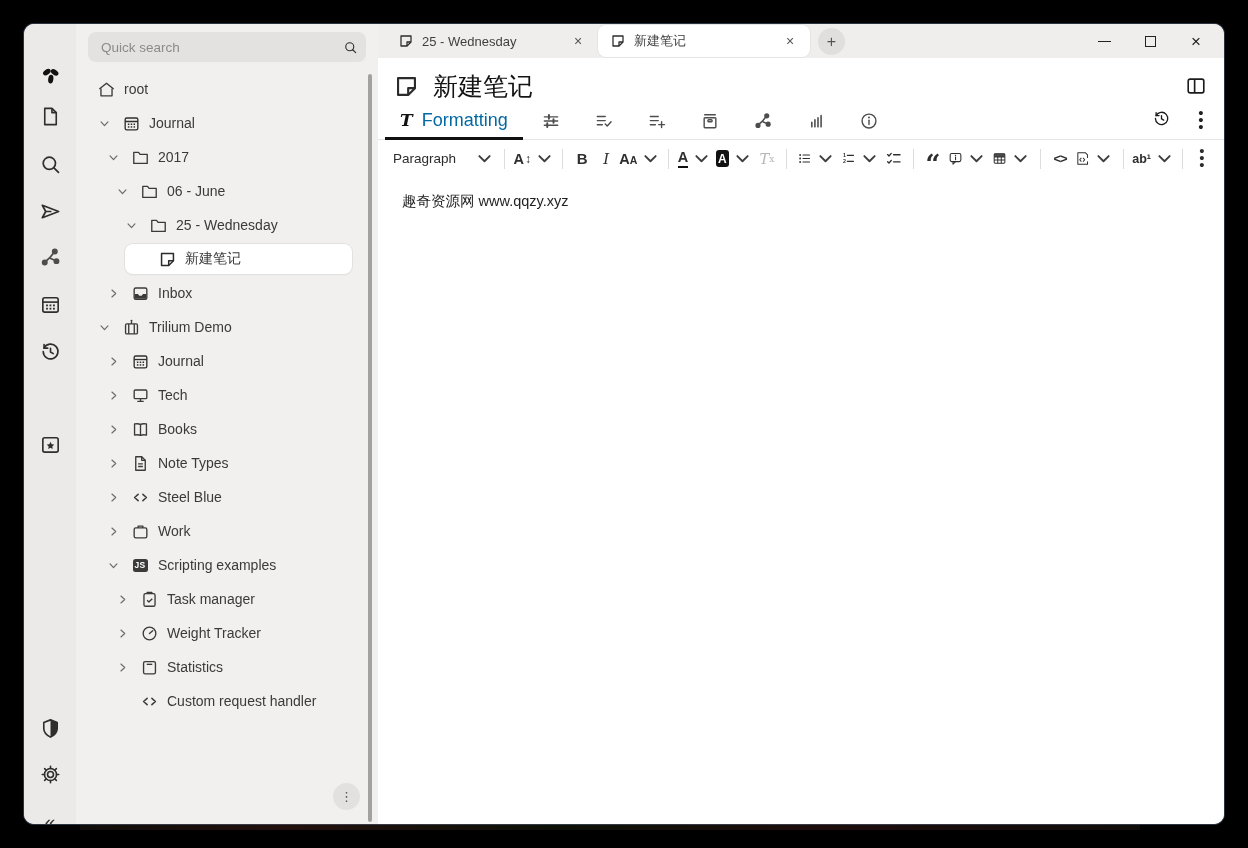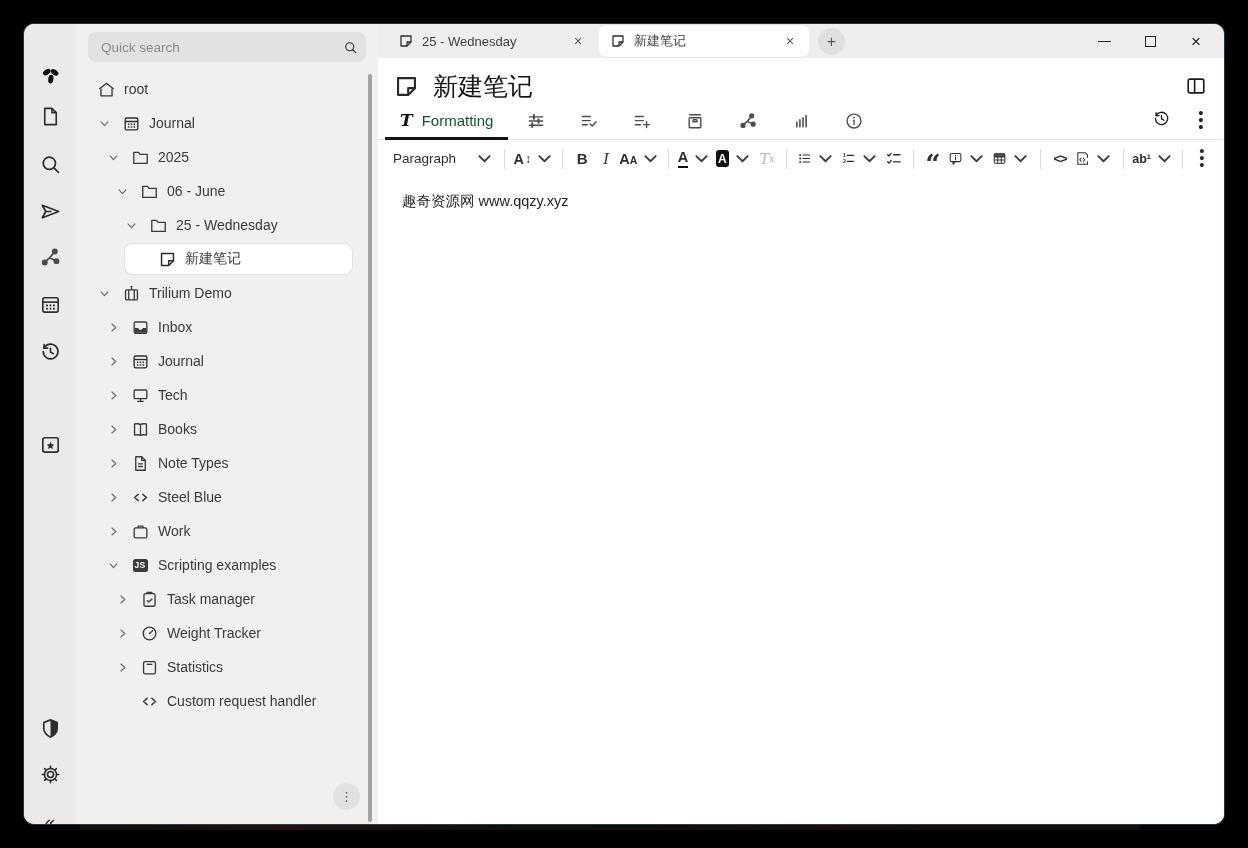--- a/index.html
+++ b/index.html
@@ -74,21 +74,21 @@
   .note-title { font-size:25px; color:#141414; font-weight:500; flex:1; }
   .split-btn { width:28px; height:28px; display:flex; align-items:center; justify-content:center;
     cursor:pointer; }
 
   .ribbon { height:38px; display:flex; align-items:flex-end; padding-left:7px;
     border-bottom:1px solid #e7e6e4; flex:none; }
   .ribbon-tab { height:37px; display:flex; align-items:center; gap:9px; padding:0 15px;
     border-bottom:3px solid #111; cursor:pointer; margin-bottom:-1px; }
   .ribbon-tab .ticonT { font-family:"DejaVu Serif","Liberation Serif",serif;
     font-style:italic; font-weight:bold; font-size:17px; color:#111; }
-  .ribbon-tab .rlabel { font-size:15px; color:#14532d; }
+  .ribbon-tab .rlabel { font-size:18px; color:#0369a1; }
   .ribbon-icons { display:flex; align-items:center; margin-left:14px; gap:25px; height:37px; }
   .ribbon-icons .rbtn { width:28px; height:28px; display:flex; align-items:center;
     justify-content:center; cursor:pointer; }
   .rbtn svg { width:20px; height:20px; }
   .ribbon-right { margin-left:auto; display:flex; align-items:center; gap:22px;
     padding-right:15px; height:37px; }
   .ribbon-right .rbtn svg { width:19px; height:19px; }
   .kebab { color:#222; font-size:15px; letter-spacing:0; line-height:.45; text-align:center;
     cursor:pointer; width:16px; }
 
@@ -472,21 +472,21 @@
           <span class="texp">
             <svg>
               <use href="#i-chevron-down"></use>
             </svg>
           </span>
           <span class="ticon">
             <svg>
               <use href="#i-folder"></use>
             </svg>
           </span>
-          <span class="tlabel">2025</span>
+          <span class="tlabel">2017</span>
         </div>
         <div class="trow" style="padding-left: 39px;">
           <span class="texp">
             <svg>
               <use href="#i-chevron-down"></use>
             </svg>
           </span>
           <span class="ticon">
             <svg>
               <use href="#i-folder"></use>
@@ -510,45 +510,45 @@
         <div class="trow" style="padding-left: 57px;">
           <div class="pill" style="left: 49px;"></div>
           <span class="texp"></span>
           <span class="ticon">
             <svg>
               <use href="#i-note"></use>
             </svg>
           </span>
           <span class="tlabel">新建笔记</span>
         </div>
+        <div class="trow" style="padding-left: 30px;">
+          <span class="texp">
+            <svg>
+              <use href="#i-chevron-right"></use>
+            </svg>
+          </span>
+          <span class="ticon">
+            <svg>
+              <use href="#i-inbox"></use>
+            </svg>
+          </span>
+          <span class="tlabel">Inbox</span>
+        </div>
         <div class="trow" style="padding-left: 21px;">
           <span class="texp">
             <svg>
               <use href="#i-chevron-down"></use>
             </svg>
           </span>
           <span class="ticon">
             <svg>
               <use href="#i-chest"></use>
             </svg>
           </span>
           <span class="tlabel">Trilium Demo</span>
-        </div>
-        <div class="trow" style="padding-left: 30px;">
-          <span class="texp">
-            <svg>
-              <use href="#i-chevron-right"></use>
-            </svg>
-          </span>
-          <span class="ticon">
-            <svg>
-              <use href="#i-inbox"></use>
-            </svg>
-          </span>
-          <span class="tlabel">Inbox</span>
         </div>
         <div class="trow" style="padding-left: 30px;">
           <span class="texp">
             <svg>
               <use href="#i-chevron-right"></use>
             </svg>
           </span>
           <span class="ticon">
             <svg>
               <use href="#i-calendar"></use>

